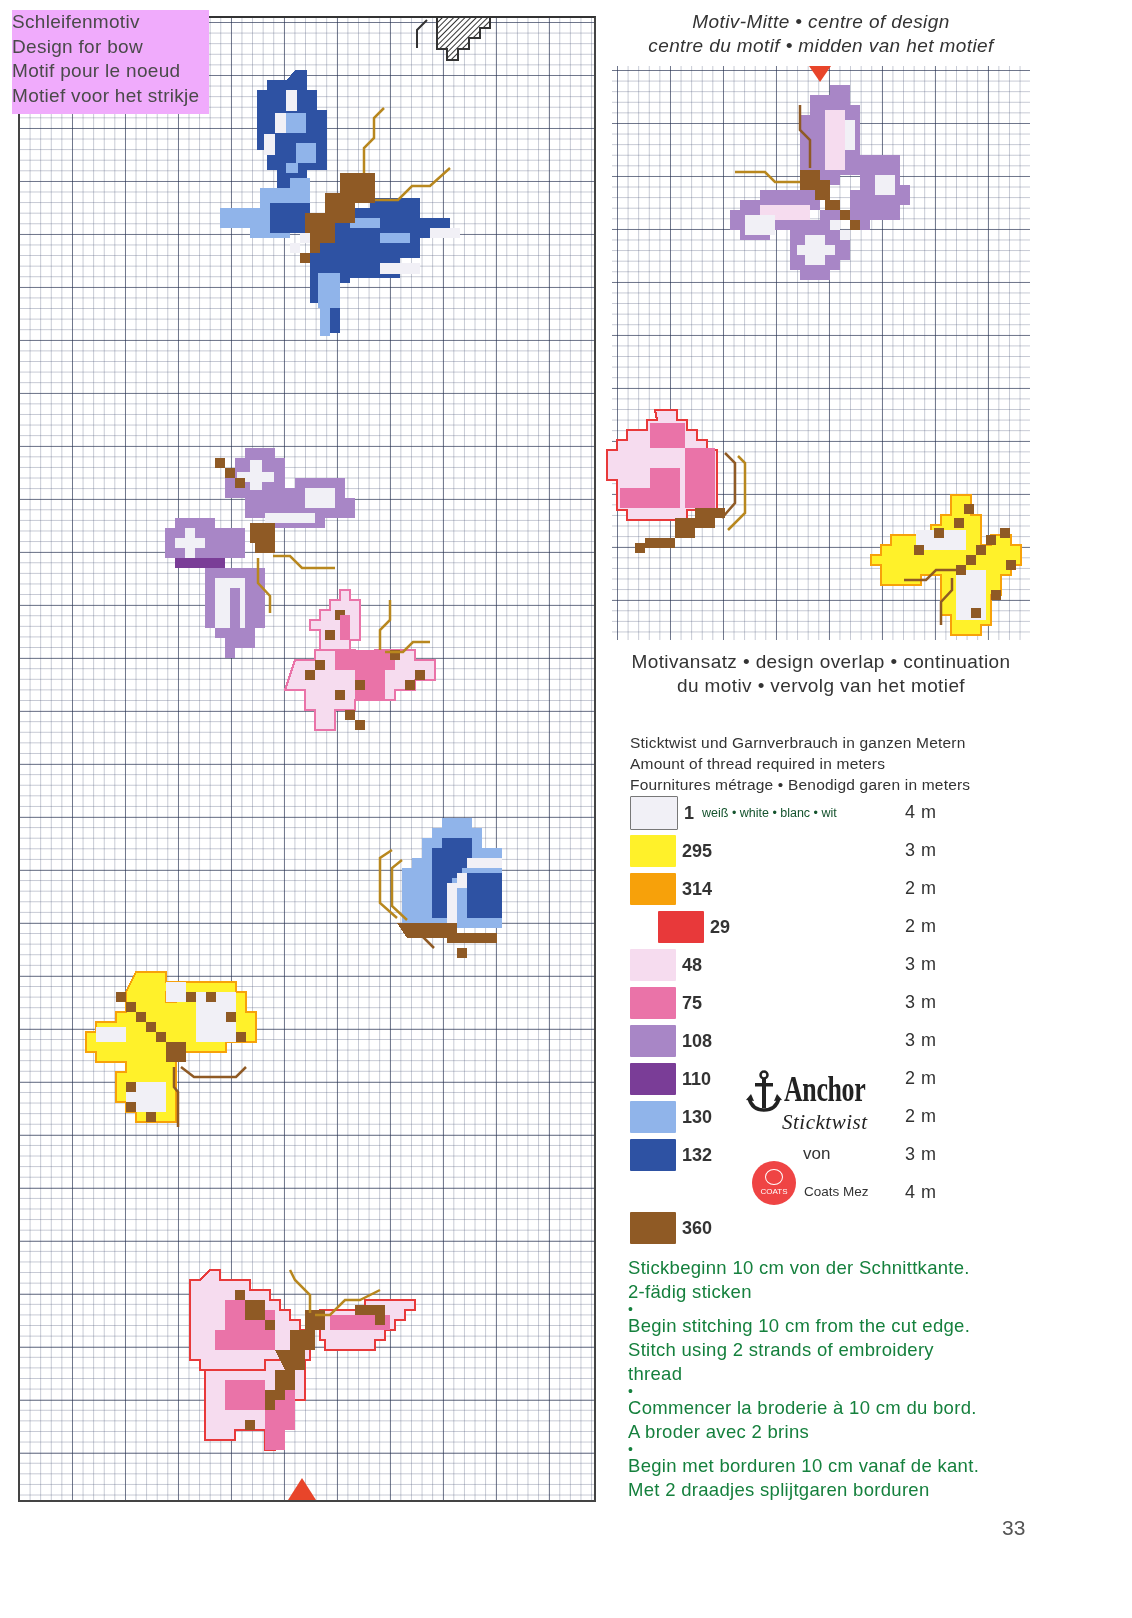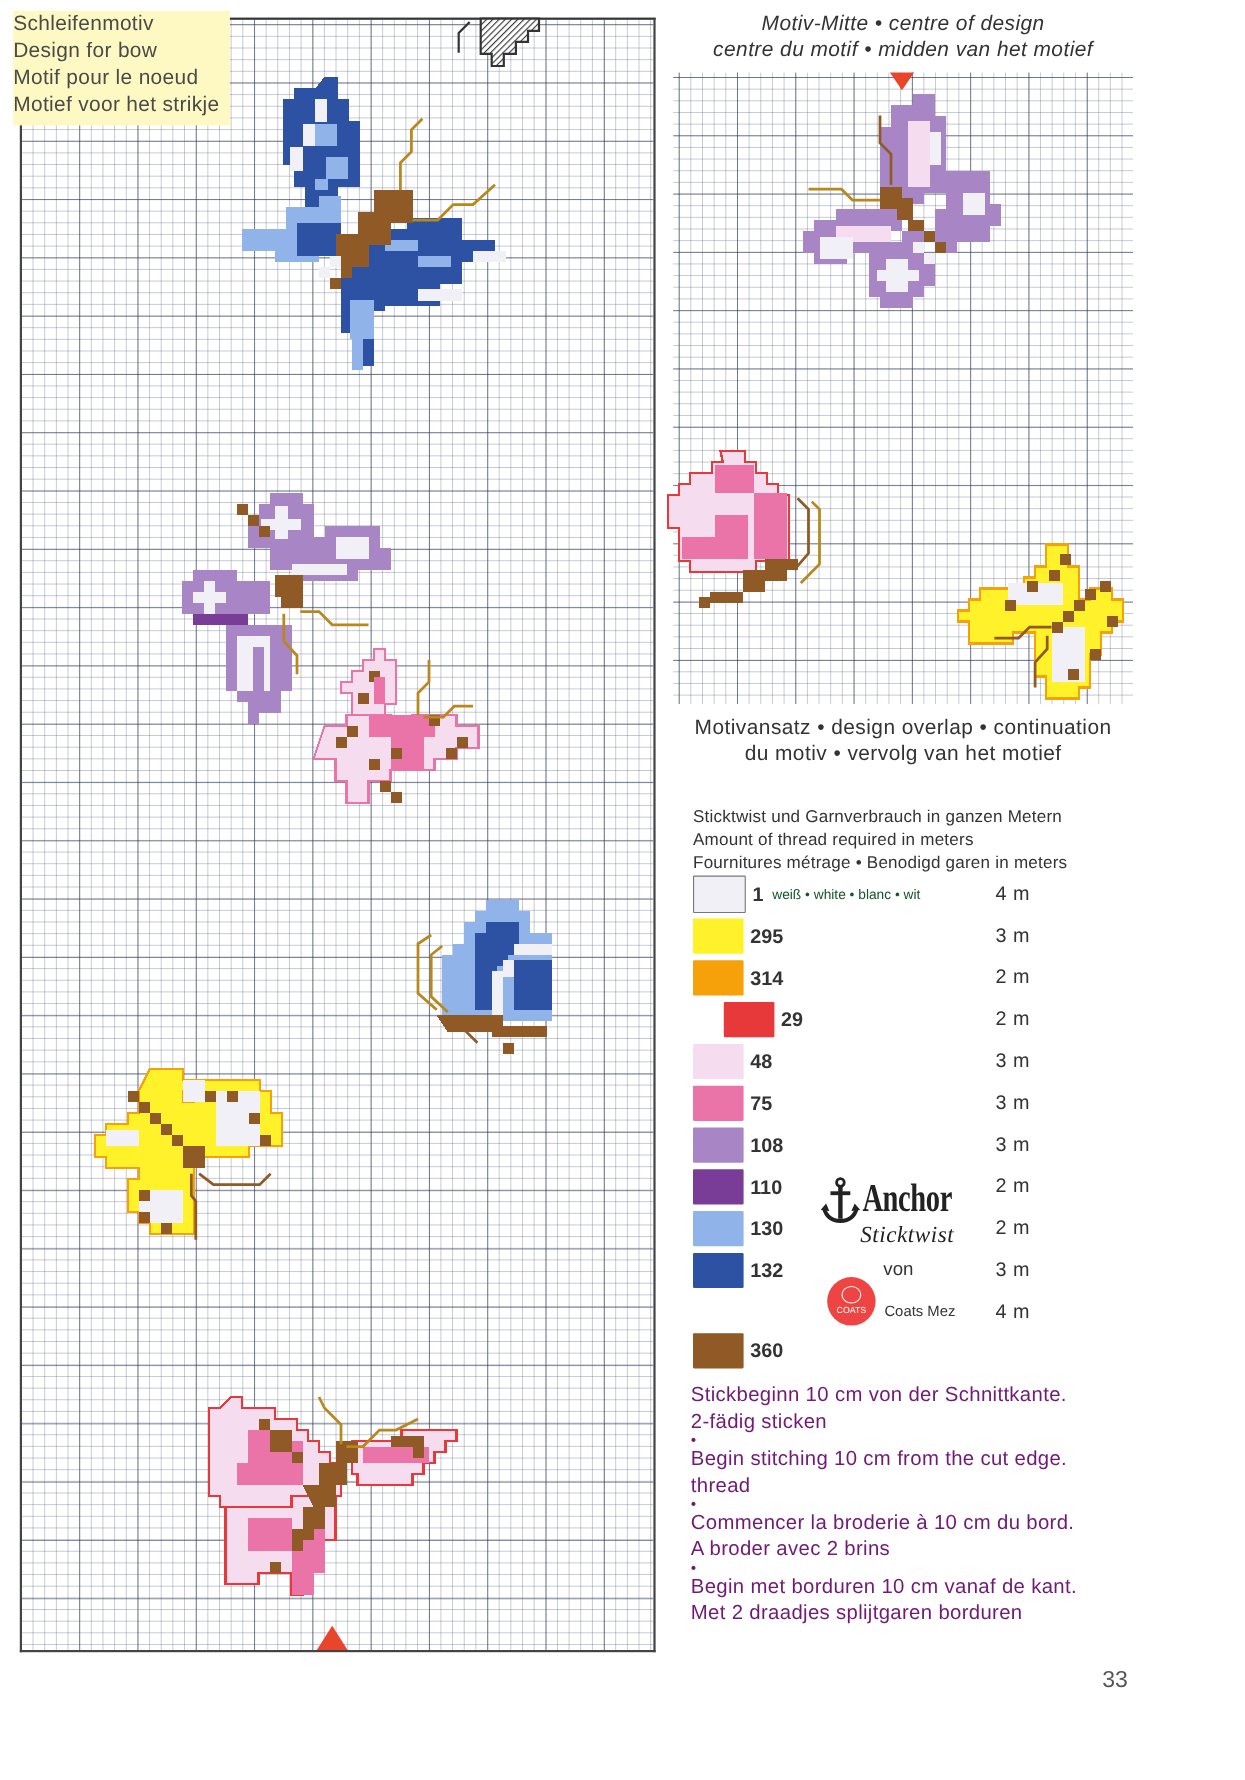--- a/index.html
+++ b/index.html
@@ -9,29 +9,29 @@
     position:absolute;background-color:#fff;
     background-image:
       linear-gradient(to right, rgba(40,50,80,0.55) 1px, transparent 1px),
       linear-gradient(to bottom, rgba(40,50,80,0.55) 1px, transparent 1px),
       linear-gradient(to right, rgba(90,100,130,0.35) 1px, transparent 1px),
       linear-gradient(to bottom, rgba(90,100,130,0.35) 1px, transparent 1px);
     background-size:53px 53px,53px 53px,10.6px 10.6px,10.6px 10.6px;
   }
   #left-grid{left:18px;top:16px;width:574px;height:1482px;background-position:-1px 4px,-1px 4px,-1px 4px,-1px 4px;border:2px solid #444;border-top:2px solid #333;}
   #right-grid{left:612px;top:66px;width:418px;height:574px;background-position:5px 4px,5px 4px,5px 4px,5px 4px;}
-  .title-block{left:12px;top:10px;background:#fef9c3;padding:0 10px 6px 0;font-size:19px;line-height:24.5px;color:#4a4a4a;letter-spacing:0.3px;}
+  .title-block{left:12px;top:10px;background:#f0abfc;padding:0 10px 6px 0;font-size:19px;line-height:24.5px;color:#4a4a4a;letter-spacing:0.3px;}
   .caption{font-size:19px;line-height:24px;color:#333;text-align:center;letter-spacing:0.4px;}
   .legend-head{left:630px;top:732px;font-size:15.5px;line-height:21px;color:#333;letter-spacing:0.2px;}
   .legend-row{position:absolute;left:630px;height:34px;display:flex;align-items:center;}
   .swatch{width:46px;height:32px;border-radius:1px;}
   .code{font-weight:bold;font-size:18px;margin-left:6px;color:#333;}
   .code-note{font-size:12.5px;margin-left:8px;color:#14532d;}
   .qty{position:absolute;left:905px;font-size:18px;color:#333;letter-spacing:0.5px;}
-  .instr{left:628px;top:1256px;font-size:18.5px;line-height:24px;color:#701a75;width:440px;letter-spacing:0.3px;}
+  .instr{left:628px;top:1256px;font-size:18.5px;line-height:24px;color:#15803d;width:440px;letter-spacing:0.3px;}
   .instr p{margin:0;}
   .instr .dot{line-height:10px;height:10px;font-size:14px;}
   .anchor-logo{left:746px;top:1068px;width:140px;height:70px;}
   .anchor-word{position:absolute;left:38px;top:0;font-family:"Liberation Serif",serif;font-weight:bold;font-size:36px;color:#222;transform:scaleX(0.72);transform-origin:left top;letter-spacing:-0.5px;}
   .stick-word{position:absolute;left:36px;top:42px;font-family:"Liberation Serif",serif;font-style:italic;font-size:21px;color:#222;letter-spacing:0.5px;}
   .von{left:803px;top:1144px;font-size:17px;color:#333;}
   .coats-circle{left:752px;top:1161px;width:44px;height:44px;border-radius:50%;background:#ef4444;color:#fff;font-size:8px;text-align:center;}
   .coats-text{left:804px;top:1184px;font-size:13.5px;color:#333;}
   .page-num{left:1002px;top:1516px;font-size:21px;color:#555;}
   svg.bfly{position:absolute;overflow:visible;}
@@ -367,20 +367,21 @@
   <div style="width:16px;height:14px;border:1.5px solid #fff;border-radius:50%;margin:8px auto 2px;"></div>
   <div>COATS</div>
 </div>
 <div class="abs coats-text">Coats Mez</div>
 
 <div class="abs instr">
   <p>Stickbeginn 10 cm von der Schnittkante.</p>
   <p>2-fädig sticken</p>
   <p class="dot">•</p>
   <p>Begin stitching 10 cm from the cut edge.</p>
+  <p>Stitch using 2 strands of embroidery</p>
   <p>thread</p>
   <p class="dot">•</p>
   <p>Commencer la broderie à 10 cm du bord.</p>
   <p>A broder avec 2 brins</p>
   <p class="dot">•</p>
   <p>Begin met borduren 10 cm vanaf de kant.</p>
   <p>Met 2 draadjes splijtgaren borduren</p>
 </div>
 
 <div class="abs page-num">33</div>

